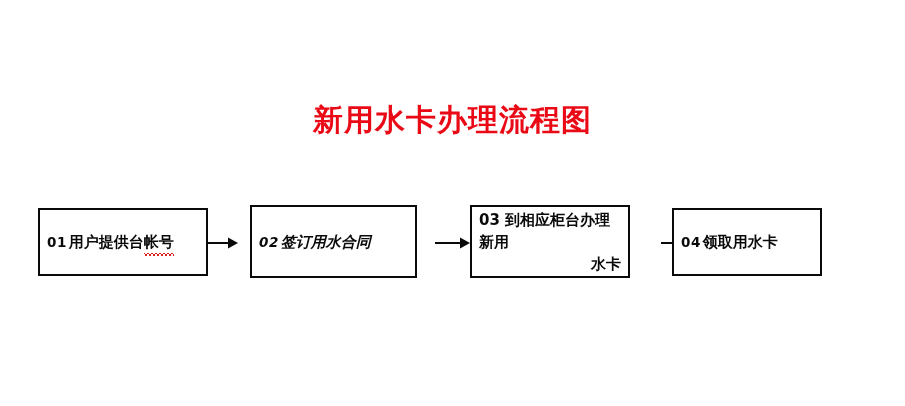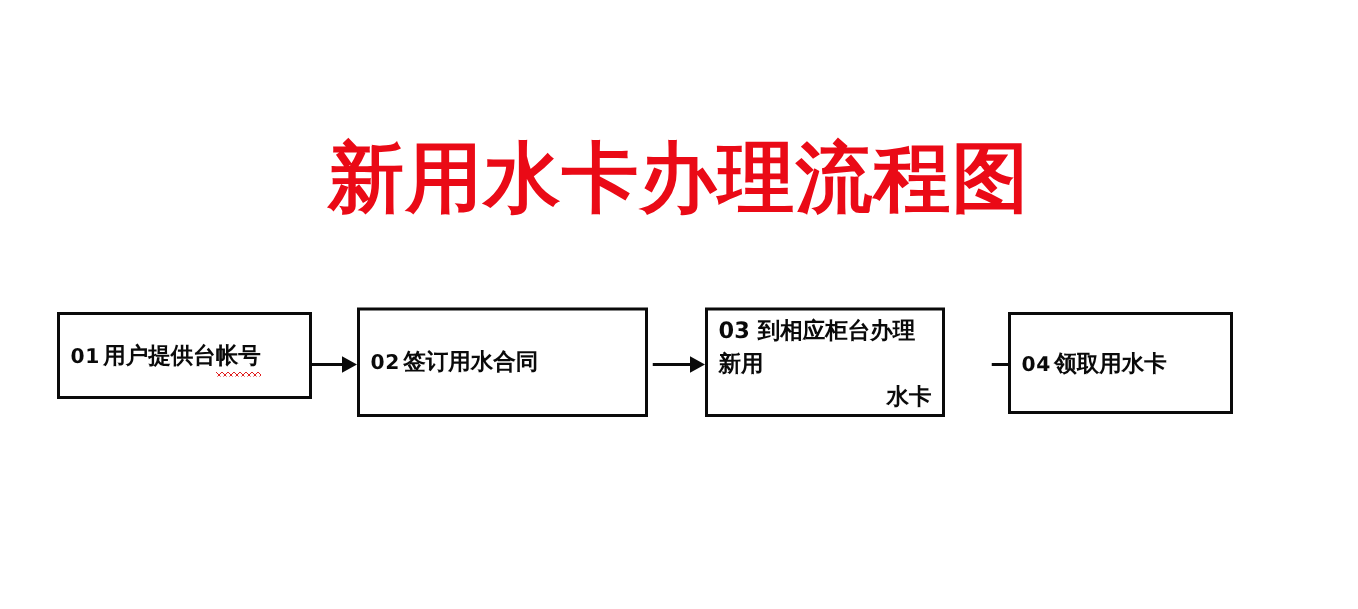--- a/index.html
+++ b/index.html
@@ -35,21 +35,21 @@
     text-shadow: 0 0 1px #f8fbfd;
   }
 
   
   .title {
     position: absolute;
     left: 0;
     top: 96px;
     width: 905px;
     text-align: center;
-    font-size: 51px;
+    font-size: 30px;
     font-weight: bold;
     line-height: 48px;
     color: #ea0a16;
     letter-spacing: 1px;
     white-space: nowrap;
   }
 
   
   .node {
     position: absolute;
@@ -114,34 +114,34 @@
 </style>
 </head>
 <body>
 
 <div id="canvas">
 
   <div class="watermark">　　　　</div>
 
   <div class="title">新用水卡办理流程图</div>
 
-  <div class="node" style="left:38px; top:208px; width:170px; height:58px;">
+  <div class="node" style="left:38px; top:208px; width:170px; height:68px;">
     <span class="node-text">
       <span class="num">01</span><span>用户提供台</span><span class="squiggle">帐号</span>
     </span>
   </div>
 
   <span class="arrow" style="left:208px; top:236px; width:30px;">
     <svg width="30" height="14" viewBox="0 0 30 14">
       <line x1="0" y1="7" x2="21" y2="7" stroke="#0a0a0a" stroke-width="2"></line>
       <polygon points="20,1.5 30,7 20,12.5" fill="#0a0a0a"></polygon>
     </svg>
   </span>
 
-  <div class="node" style="left:238px; top:205px; width:194px; height:73px;">
+  <div class="node" style="left:250px; top:205px; width:167px; height:73px;font-style:italic;">
     <span class="node-text">
       <span class="num">02</span><span>签订用水合同</span>
     </span>
   </div>
 
   <span class="arrow" style="left:435px; top:236px; width:35px;">
     <svg width="35" height="14" viewBox="0 0 35 14">
       <line x1="0" y1="7" x2="26" y2="7" stroke="#0a0a0a" stroke-width="2"></line>
       <polygon points="25,1.5 35,7 25,12.5" fill="#0a0a0a"></polygon>
     </svg>

